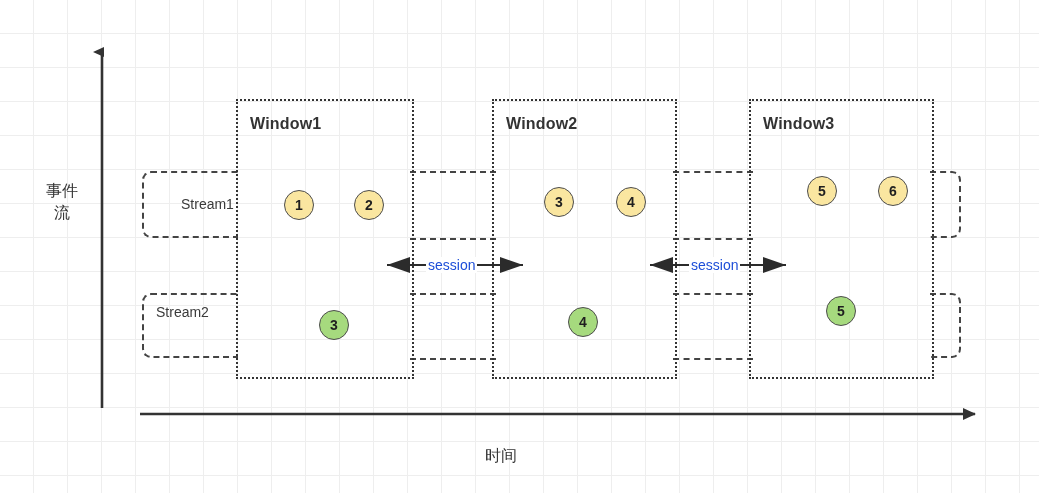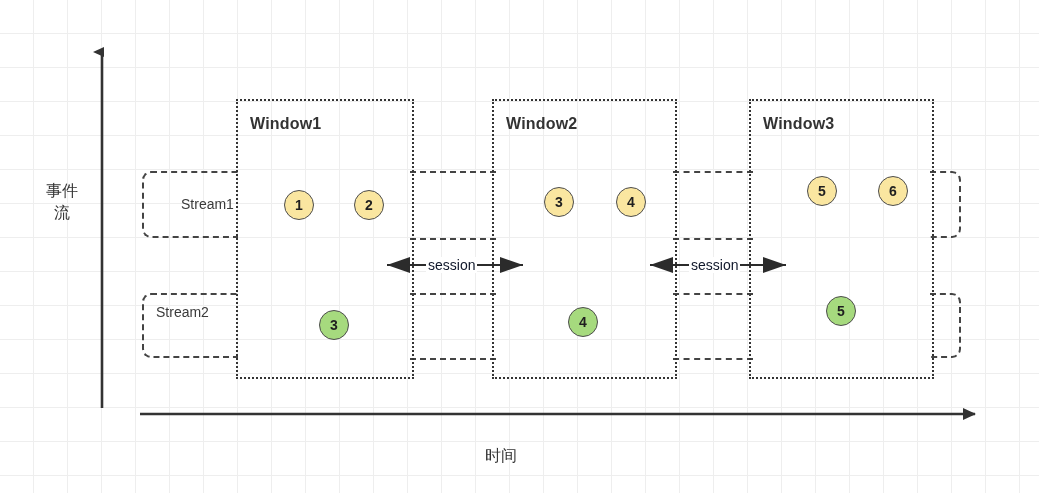--- a/index.html
+++ b/index.html
@@ -81,21 +81,21 @@
     align-items: center;
     justify-content: center;
     font-size: 14px;
     font-weight: bold;
     color: #1f1f1f;
     box-sizing: border-box;
   }
   .session-label {
     position: absolute;
     font-size: 14px;
-    color: #0f172a;
+    color: #1d4ed8;
     background: #ffffff;
     padding: 0 2px;
     white-space: nowrap;
   }
   .axis-label {
     position: absolute;
     font-size: 16px;
     font-weight: normal;
     color: #333333;
     white-space: nowrap;

